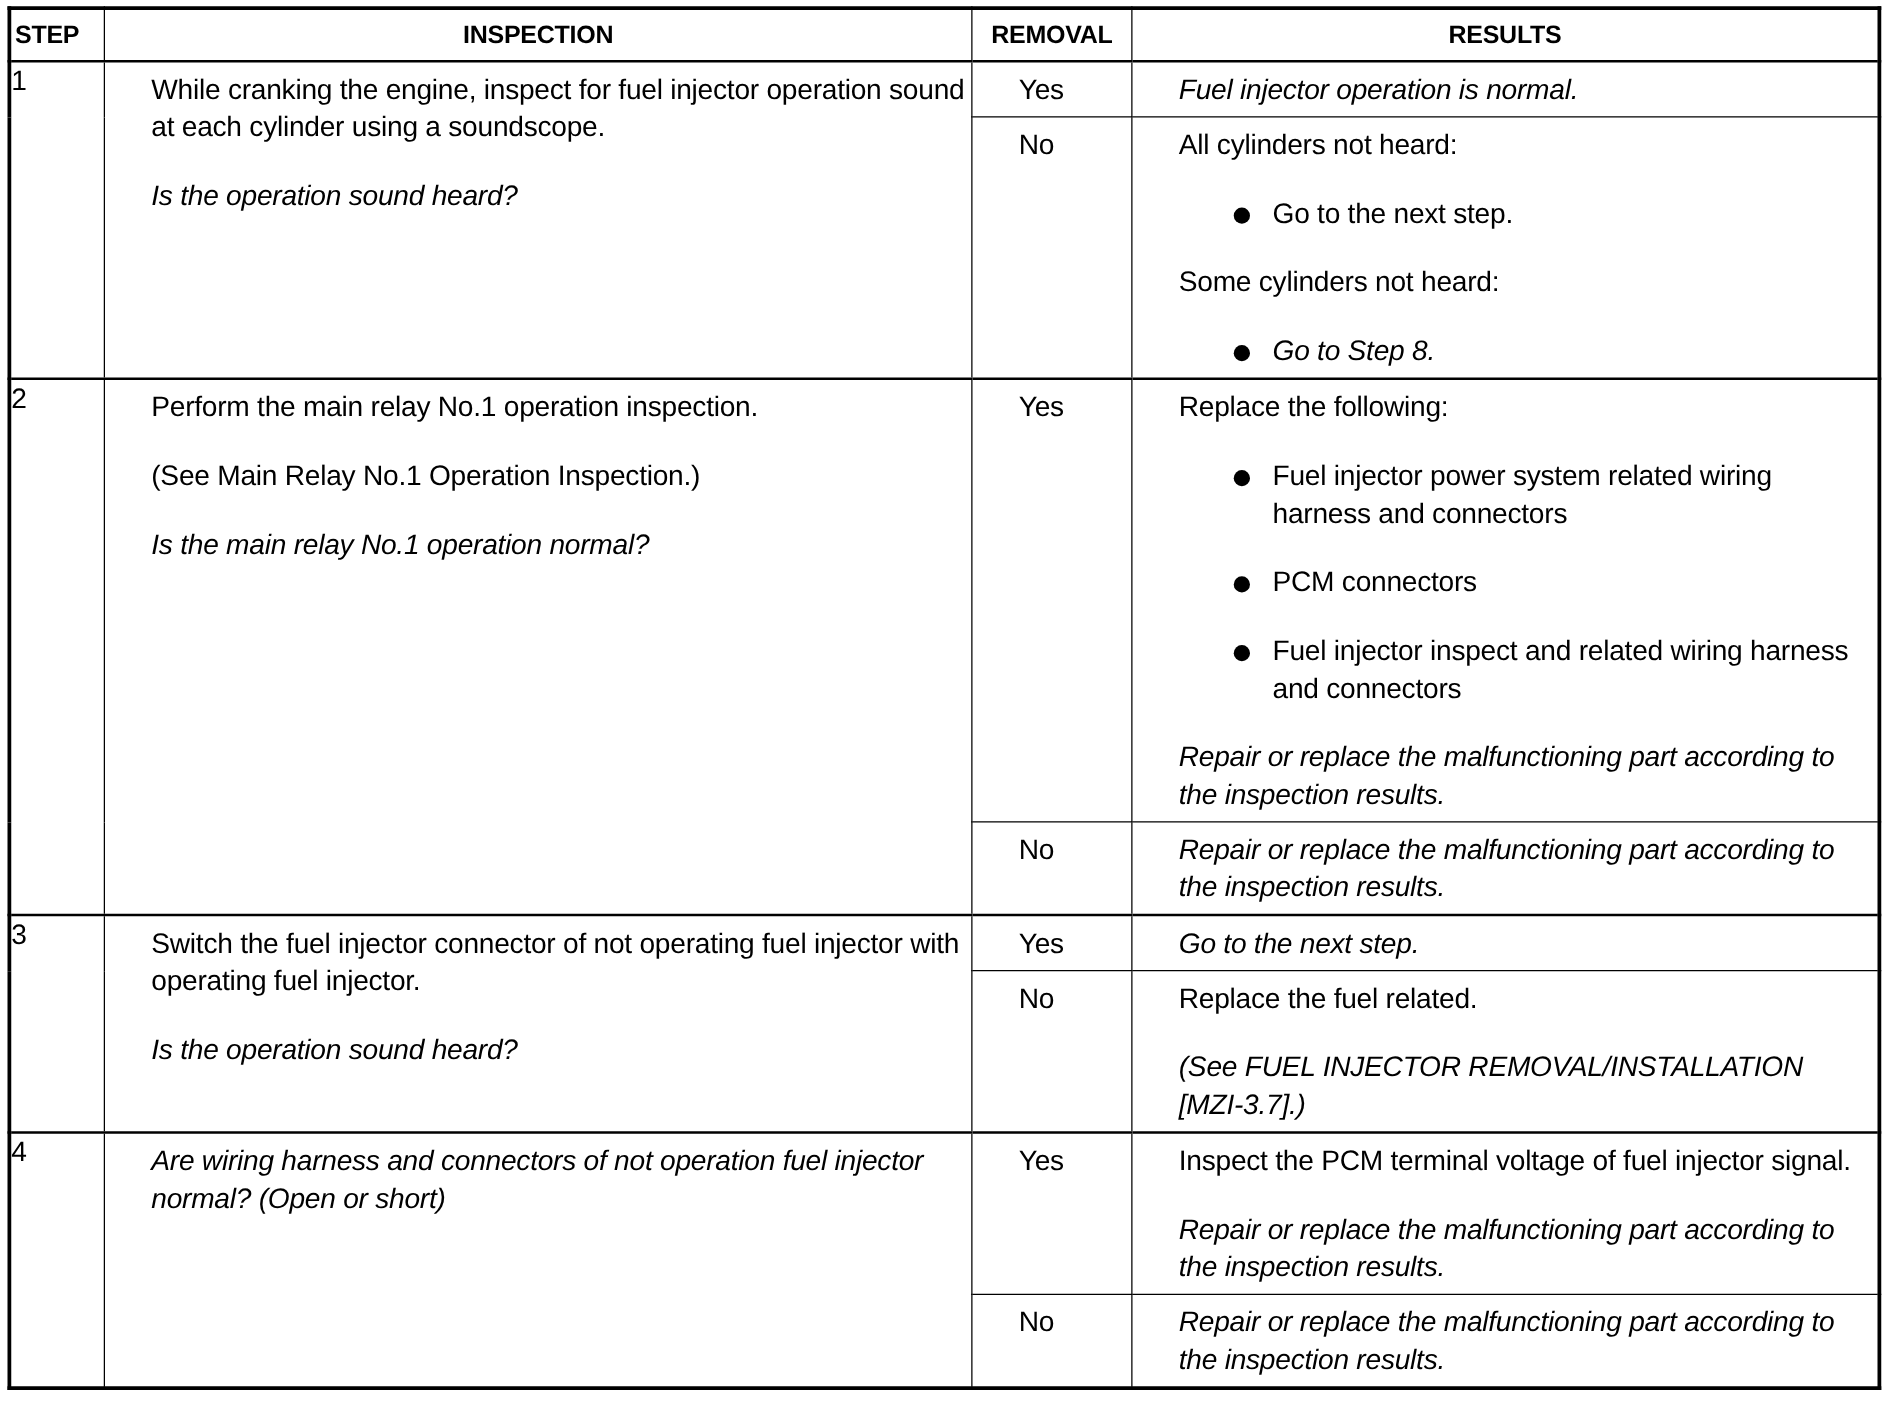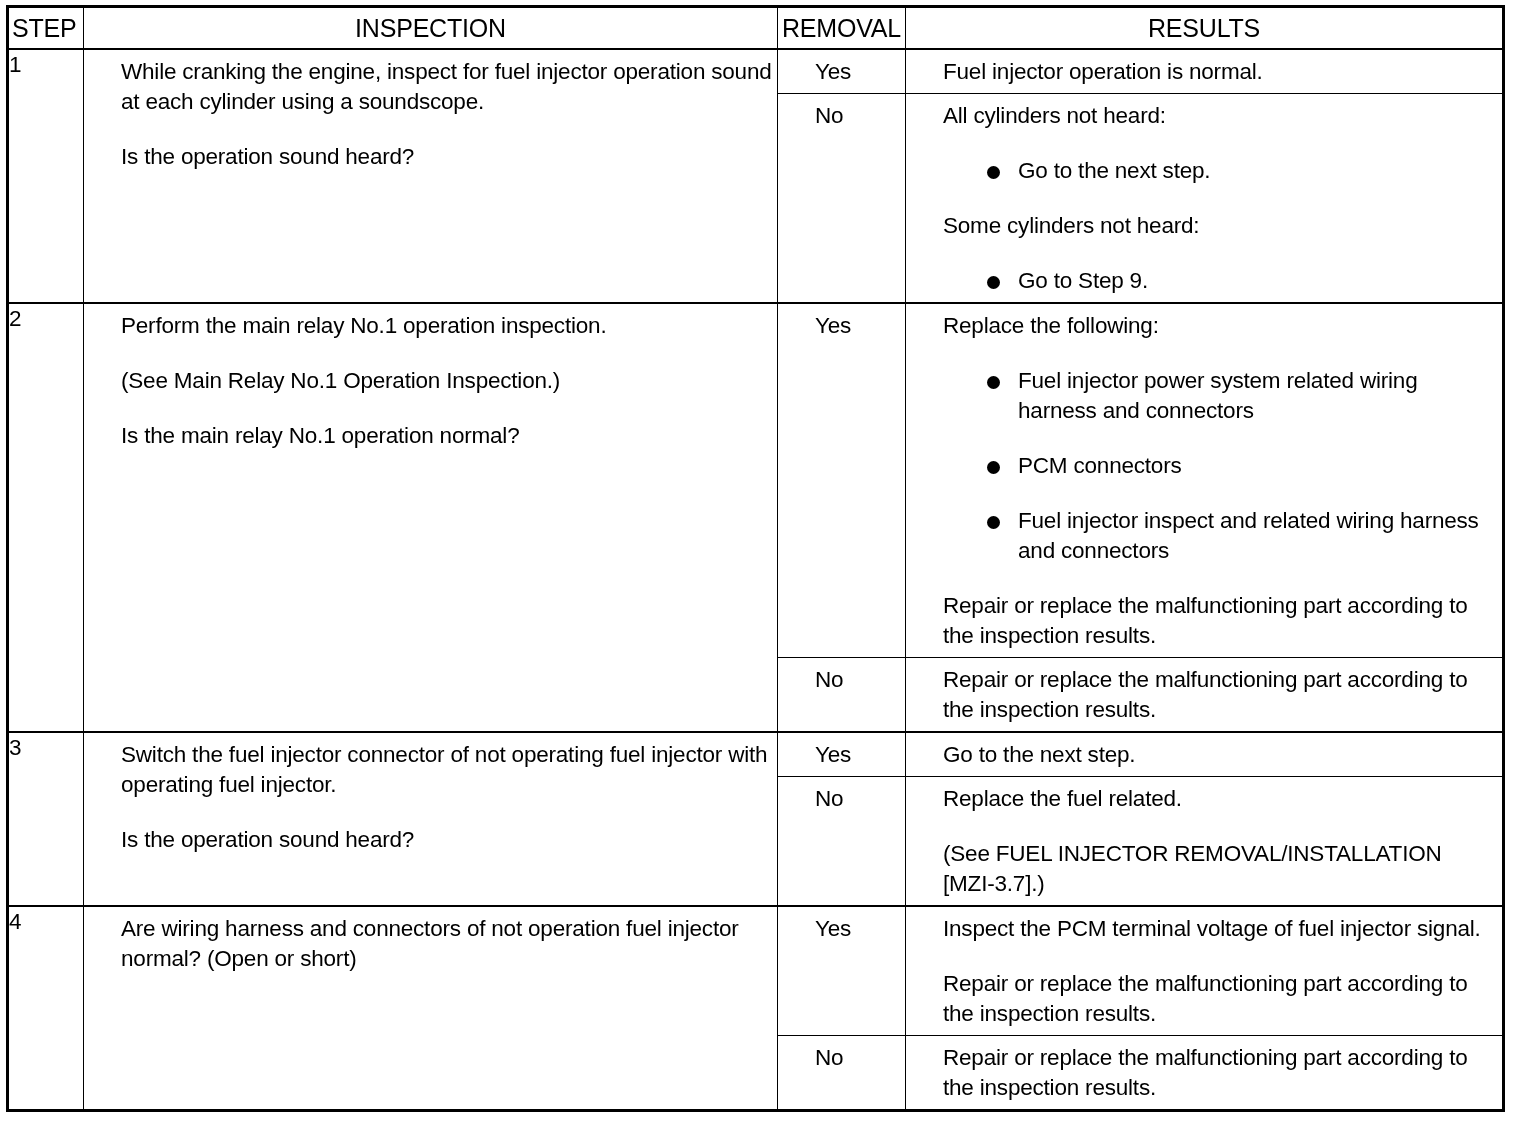--- a/index.html
+++ b/index.html
@@ -5,26 +5,26 @@
   html, body { margin: 0; padding: 0; background: #ffffff; }
   body { width: 1520px; height: 1130px; position: relative; font-family: "Liberation Sans", sans-serif; color: #000; }
   .tbl {
     position: absolute; left: 6px; top: 5px; width: 1496px;
     border: 3px solid #000; border-collapse: collapse; table-layout: fixed;
   }
   .tbl td, .tbl th {
     border: 1px solid #000; vertical-align: top; padding: 0;
     font-size: 22.5px; line-height: 30px; letter-spacing: -0.2px;
   }
-  .tbl th { font-weight: normal; text-align: center; height: 40px; vertical-align: middle; font-size: 25px; }
+  .tbl th { font-weight: bold; text-align: center; height: 40px; vertical-align: middle; font-size: 20px; }
   .tbl th.step-h { text-align: left; padding-left: 3px; }
   col.c1 { width: 76px; } col.c2 { width: 694px; } col.c3 { width: 128px; } col.c4 { width: 598px; }
   .cell { padding: 7px 5px 6px 5px; margin-left: 32px; }
   .cell p { margin: 0 0 25px 0; }
-  .cell p:last-child { margin-bottom: 0; }
+  .cell p:last-child { margin-bottom: 0; font-style: italic; }
   .stepnum { padding: 7px 3px; }
   .bul { position: relative; padding-left: 75px; margin: 0 0 25px 0; }
   .bul::before { content: ""; position: absolute; left: 44px; top: 10px; width: 13px; height: 13px; border-radius: 50%; background: #000; }
   tr.step-start > td { border-top: 2px solid #000; }
   tr.head > th { border-bottom: 1px solid #000; }
 </style>
 </head>
 <body>
 
 <table class="tbl">
@@ -61,21 +61,21 @@
   </tr>
   <tr>
     <td>
           <div class="cell">No</div>
         </td>
     <td>
           <div class="cell">
       <p>All cylinders not heard:</p>
       <p class="bul">Go to the next step.</p>
       <p>Some cylinders not heard:</p>
-      <p class="bul" style="margin-bottom:0">Go to Step 9.</p>
+      <p class="bul" style="margin-bottom:0">Go to Step 8.</p>
     </div>
         </td>
   </tr>
 
   <tr class="step-start">
     <td rowspan="2" class="stepnum">2</td>
     <td rowspan="2">
       <div class="cell">
         <p>Perform the main relay No.1 operation inspection.</p>
         <p>(See Main Relay No.1 Operation Inspection.)</p>

